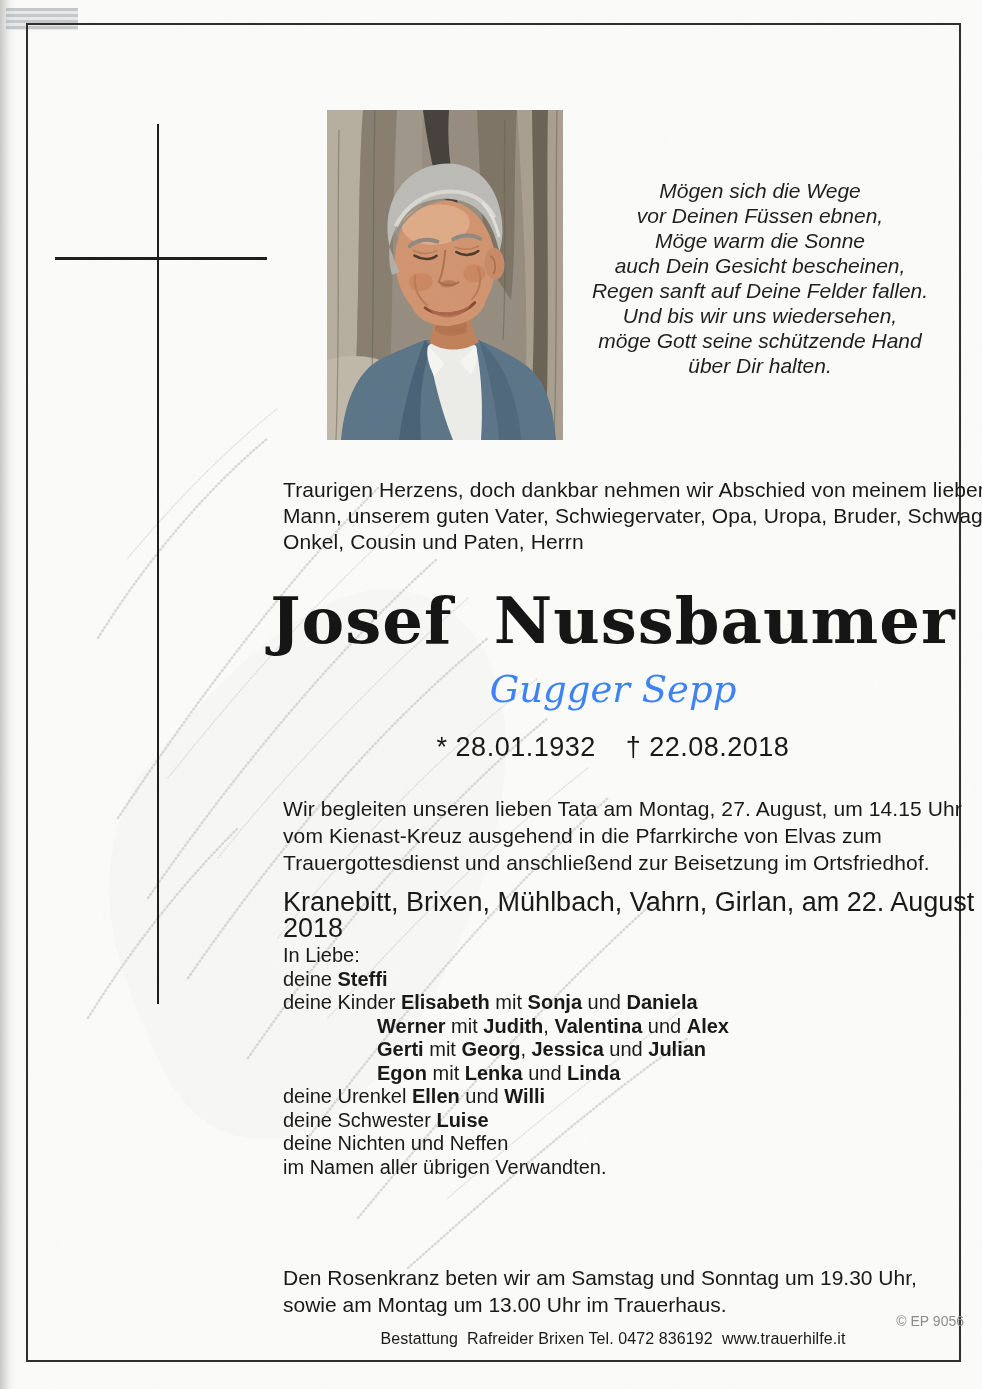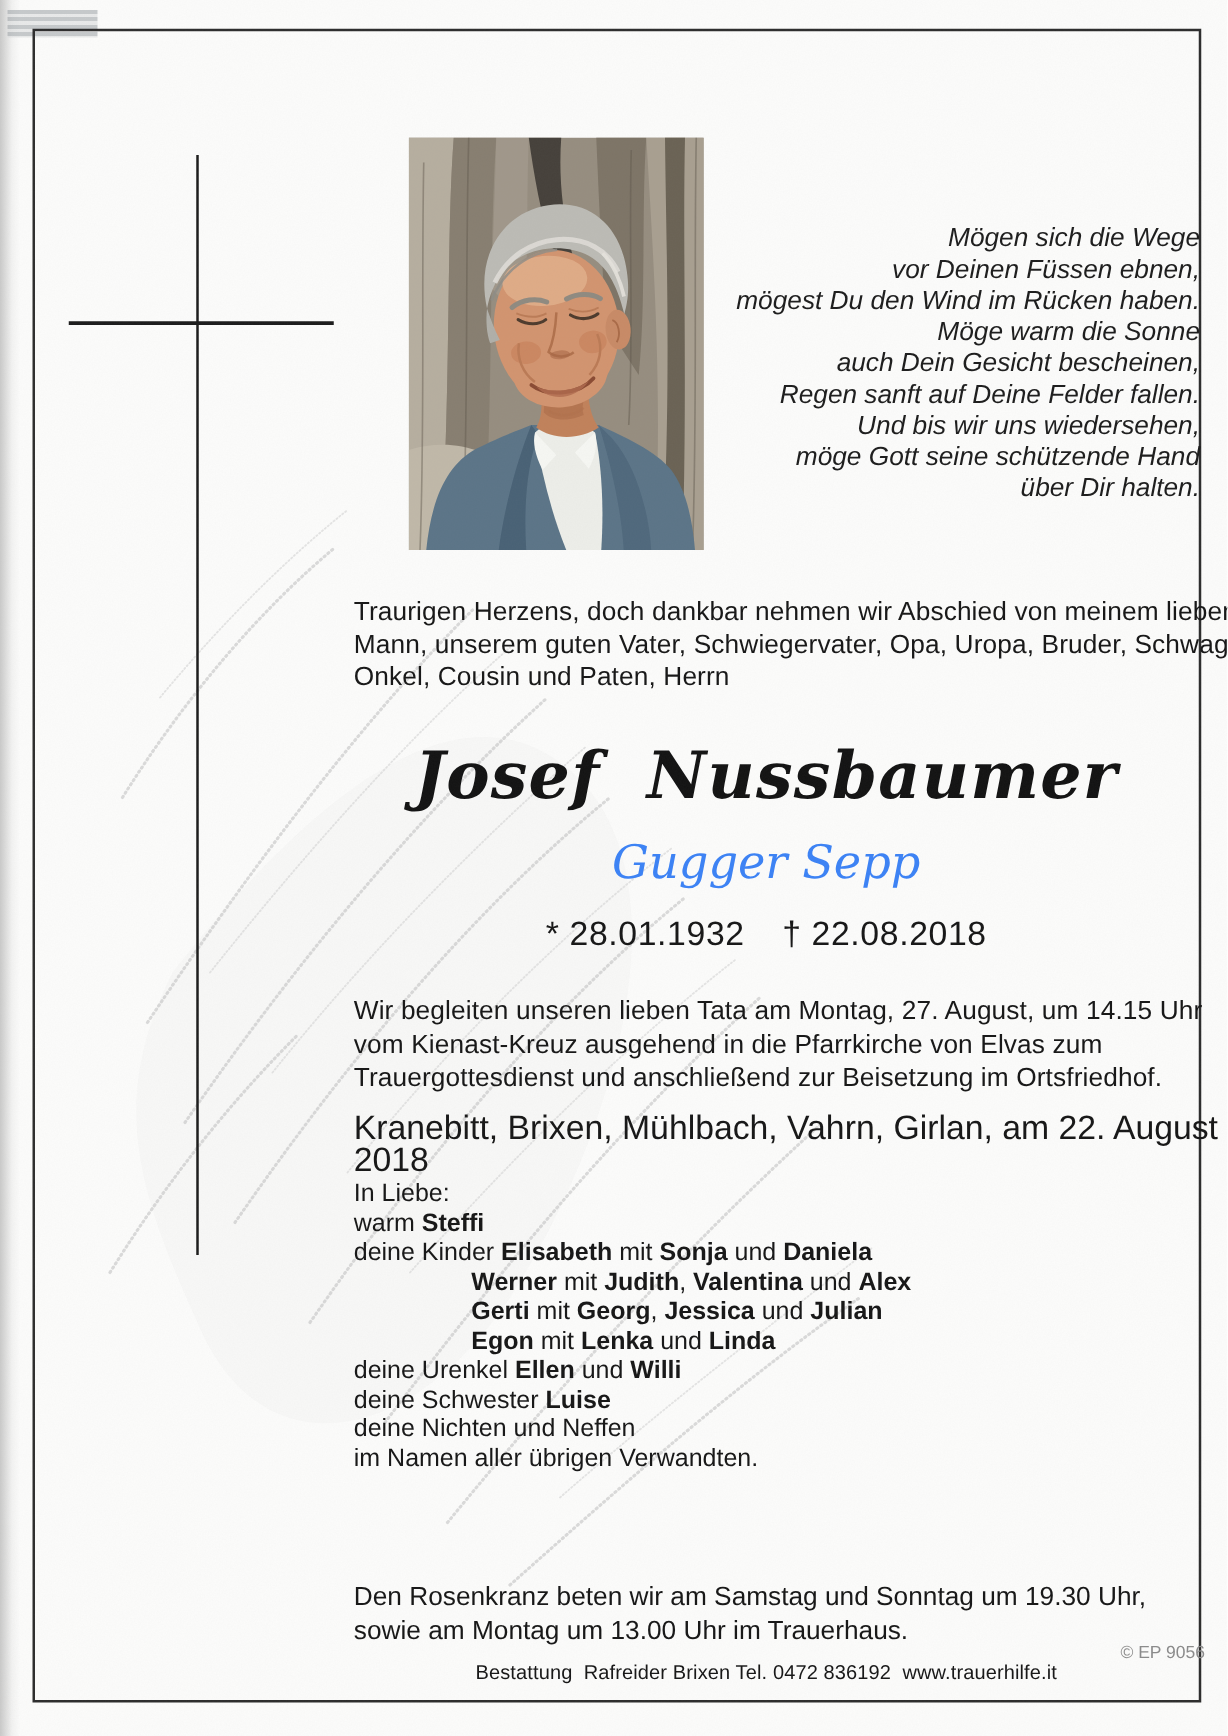--- a/index.html
+++ b/index.html
@@ -18,26 +18,26 @@
   
   .cross-v{position:absolute;left:157px;top:124px;width:2px;height:880px;background:#1b1b1b;z-index:4;}
   .cross-h{position:absolute;left:55px;top:257px;width:212px;height:3px;background:#1b1b1b;z-index:4;}
   
   .hands{position:absolute;left:28px;top:258px;width:740px;height:1040px;z-index:3;opacity:.8;}
   
   .photo{position:absolute;left:327px;top:110px;width:236px;height:330px;z-index:5;overflow:hidden;}
   
   .textblock{position:absolute;z-index:10;}
   .tline{white-space:pre;}
-  .poem{left:560px;top:178px;width:400px;text-align:right;
+  .poem{left:560px;top:178px;width:400px;text-align:center;
     font-style:italic;font-size:21px;line-height:25px;color:#1c1c1c;}
   .opening{left:283px;top:477px;font-size:21px;line-height:26px;letter-spacing:.1px;}
   .centercol{left:263px;width:700px;text-align:center;}
-  .deceased-name{top:588px;font-family:"DejaVu Serif", serif;font-style:italic;font-weight:bold;
-    font-size:52px;line-height:66px;word-spacing:18px;letter-spacing:1px;color:#121212;}
+  .deceased-name{top:588px;font-family:"DejaVu Serif", serif;font-weight:bold;
+    font-size:64px;line-height:66px;word-spacing:18px;letter-spacing:1px;color:#121212;}
   .deceased-nick{top:666px;font-family:"DejaVu Serif", serif;font-style:italic;
     font-size:37px;line-height:48px;color:#3b82f6;}
   .dates{top:731px;font-size:27px;line-height:32px;letter-spacing:.5px;}
   .dates .death{margin-left:30px;}
   .funeral{left:283px;top:795px;font-size:21px;line-height:27px;letter-spacing:.1px;}
   .places{left:283px;top:889px;font-size:27px;line-height:26px;}
   .mourners{left:283px;top:944px;font-size:20px;line-height:23.5px;}
   .mourners .indent{padding-left:94px;}
   .b{font-weight:bold;}
   .rosary{left:283px;top:1264px;font-size:21px;line-height:27px;}
@@ -141,21 +141,20 @@
 
       <path d="M94,196 C106,207 132,207 144,195" stroke="#8a4a32" stroke-width="3" stroke-linecap="round" fill="none"></path>
       <path d="M98,198 C110,204 128,204 140,197 C128,211 108,211 98,198 Z" fill="#b06a4e" opacity="0.8"></path>
       <path d="M106,218 C114,224 126,224 134,218" stroke="#b0714d" stroke-width="2" fill="none" opacity="0.6"></path>
     </g>
   </svg>
 
   <div class="textblock poem">
       <div class="tline">Mögen sich die Wege</div>
       <div class="tline">vor Deinen Füssen ebnen,</div>
-      <div class="tline">mögest Du den Wind im Rücken haben.</div>
       <div class="tline">Möge warm die Sonne</div>
       <div class="tline">auch Dein Gesicht bescheinen,</div>
       <div class="tline">Regen sanft auf Deine Felder fallen.</div>
       <div class="tline">Und bis wir uns wiedersehen,</div>
       <div class="tline">möge Gott seine schützende Hand</div>
       <div class="tline">über Dir halten.</div>
     </div>
 
   <div class="textblock opening">
       <div class="tline">Traurigen Herzens, doch dankbar nehmen wir Abschied von meinem lieben</div>
@@ -173,21 +172,21 @@
   <div class="textblock funeral">
       <div class="tline">Wir begleiten unseren lieben Tata am Montag, 27. August, um 14.15 Uhr</div>
       <div class="tline">vom Kienast-Kreuz ausgehend in die Pfarrkirche von Elvas zum</div>
       <div class="tline">Trauergottesdienst und anschließend zur Beisetzung im Ortsfriedhof.</div>
     </div>
 
   <div class="textblock places">Kranebitt, Brixen, Mühlbach, Vahrn, Girlan, am 22. August 2018</div>
 
   <div class="textblock mourners">
       <div class="tline"><span>In Liebe:</span></div>
-      <div class="tline"><span>warm </span><span class="b">Steffi</span></div>
+      <div class="tline"><span>deine </span><span class="b">Steffi</span></div>
       <div class="tline"><span>deine Kinder </span><span class="b">Elisabeth</span><span> mit </span><span class="b">Sonja</span><span> und </span><span class="b">Daniela</span></div>
       <div class="tline indent"><span class="b">Werner</span><span> mit </span><span class="b">Judith</span><span>, </span><span class="b">Valentina</span><span> und </span><span class="b">Alex</span></div>
       <div class="tline indent"><span class="b">Gerti</span><span> mit </span><span class="b">Georg</span><span>, </span><span class="b">Jessica</span><span> und </span><span class="b">Julian</span></div>
       <div class="tline indent"><span class="b">Egon</span><span> mit </span><span class="b">Lenka</span><span> und </span><span class="b">Linda</span></div>
       <div class="tline"><span>deine Urenkel </span><span class="b">Ellen</span><span> und </span><span class="b">Willi</span></div>
       <div class="tline"><span>deine Schwester </span><span class="b">Luise</span></div>
       <div class="tline"><span>deine Nichten und Neffen</span></div>
       <div class="tline"><span>im Namen aller übrigen Verwandten.</span></div>
     </div>
 

